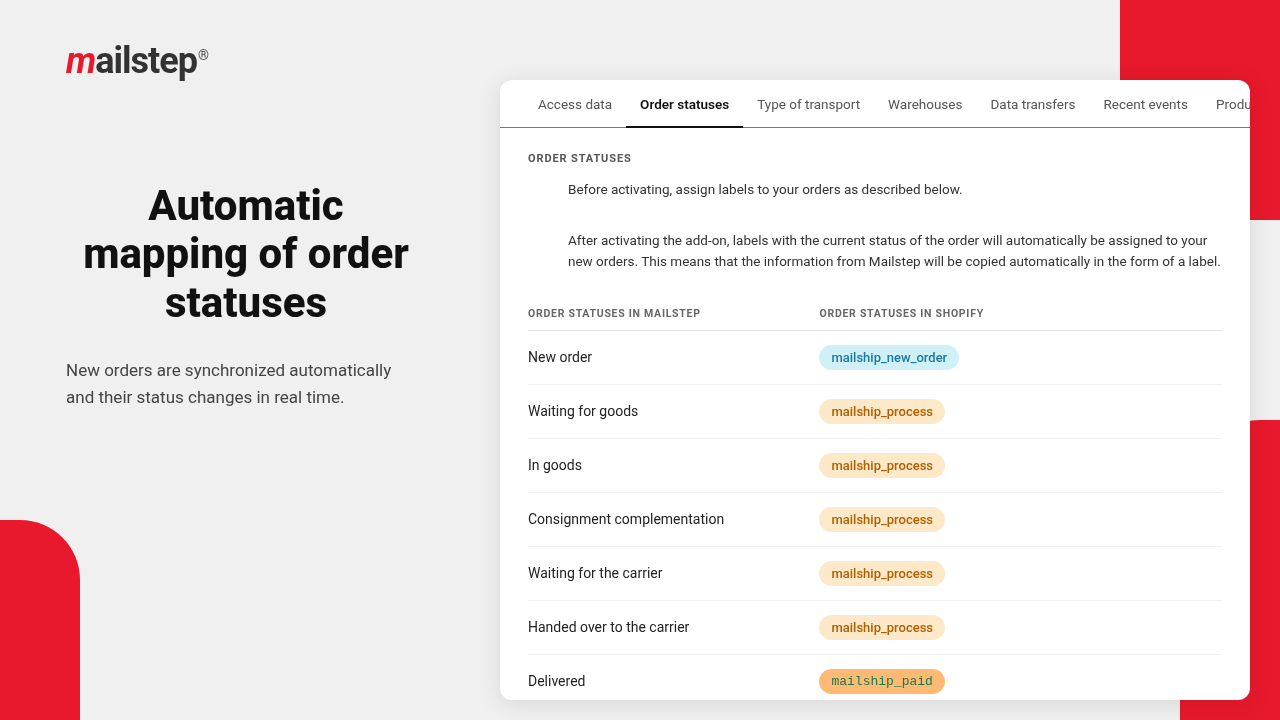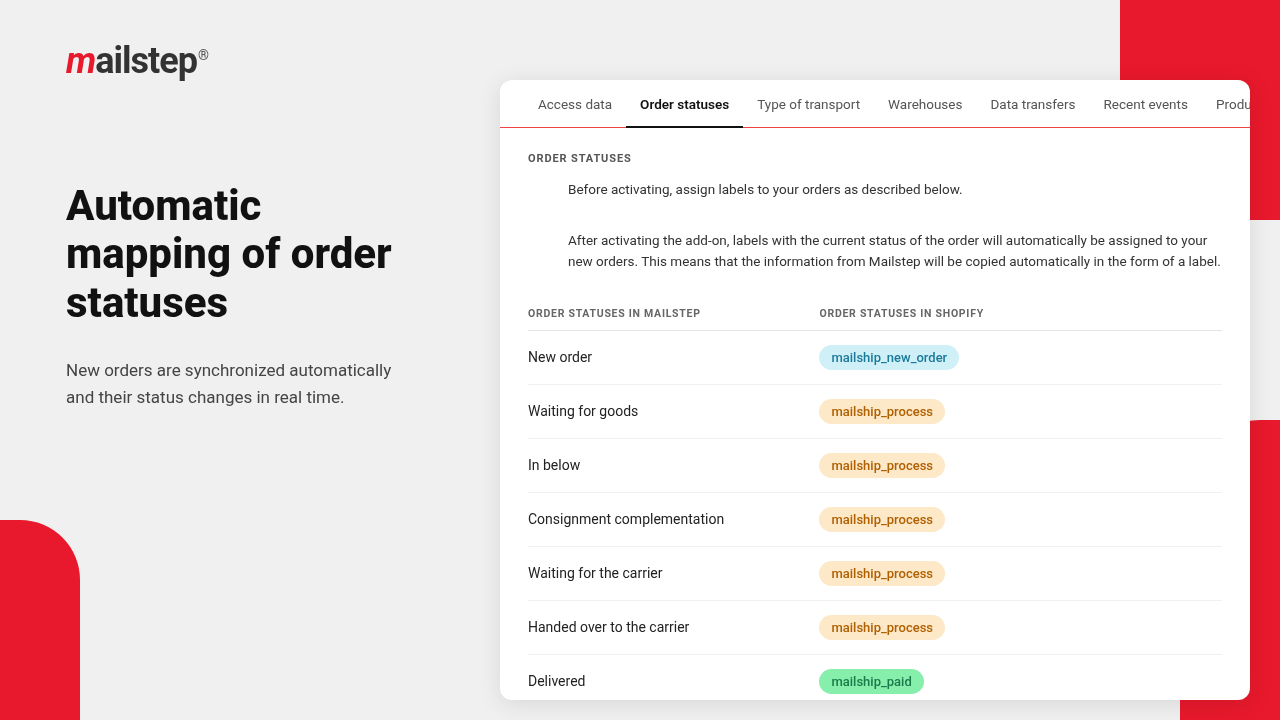--- a/index.html
+++ b/index.html
@@ -79,20 +79,21 @@
       vertical-align: super;
       margin-left: 1px;
     }
 
     .hero-title {
       font-size: 42px;
       font-weight: 800;
       color: #111;
       line-height: 1.15;
       margin-bottom: 30px;
+      text-align: center;
     }
 
     .hero-subtitle {
       font-size: 17px;
       color: #444;
       line-height: 1.6;
       max-width: 340px;
     }
 
     
@@ -203,22 +204,23 @@
     }
     .badge-blue {
       background-color: #d0f0f8;
       color: #1a7a9a;
     }
     .badge-orange {
       background-color: #fde8c8;
       color: #b06000;
     }
     .badge-green {
-      background-color: #86efac;
+      background-color: #fdba74;
       color: #1a7a4a;
+      font-family: Liberation Mono, monospace;
     }
   </style>
 </head>
 <body>
 
 <div class="red-shape-top-right"></div>
 <div class="red-shape-bottom-right"></div>
 <div class="red-shape-bottom-left"></div>
 
 <div class="left-panel">
@@ -262,21 +264,21 @@
       <tbody id="table-body">
       <tr>
             <td>New order</td>
             <td><span class="badge badge-blue">mailship_new_order</span></td>
           </tr>
           <tr>
             <td>Waiting for goods</td>
             <td><span class="badge badge-orange">mailship_process</span></td>
           </tr>
           <tr>
-            <td>In below</td>
+            <td>In goods</td>
             <td><span class="badge badge-orange">mailship_process</span></td>
           </tr>
           <tr>
             <td>Consignment complementation</td>
             <td><span class="badge badge-orange">mailship_process</span></td>
           </tr>
           <tr>
             <td>Waiting for the carrier</td>
             <td><span class="badge badge-orange">mailship_process</span></td>
           </tr>

